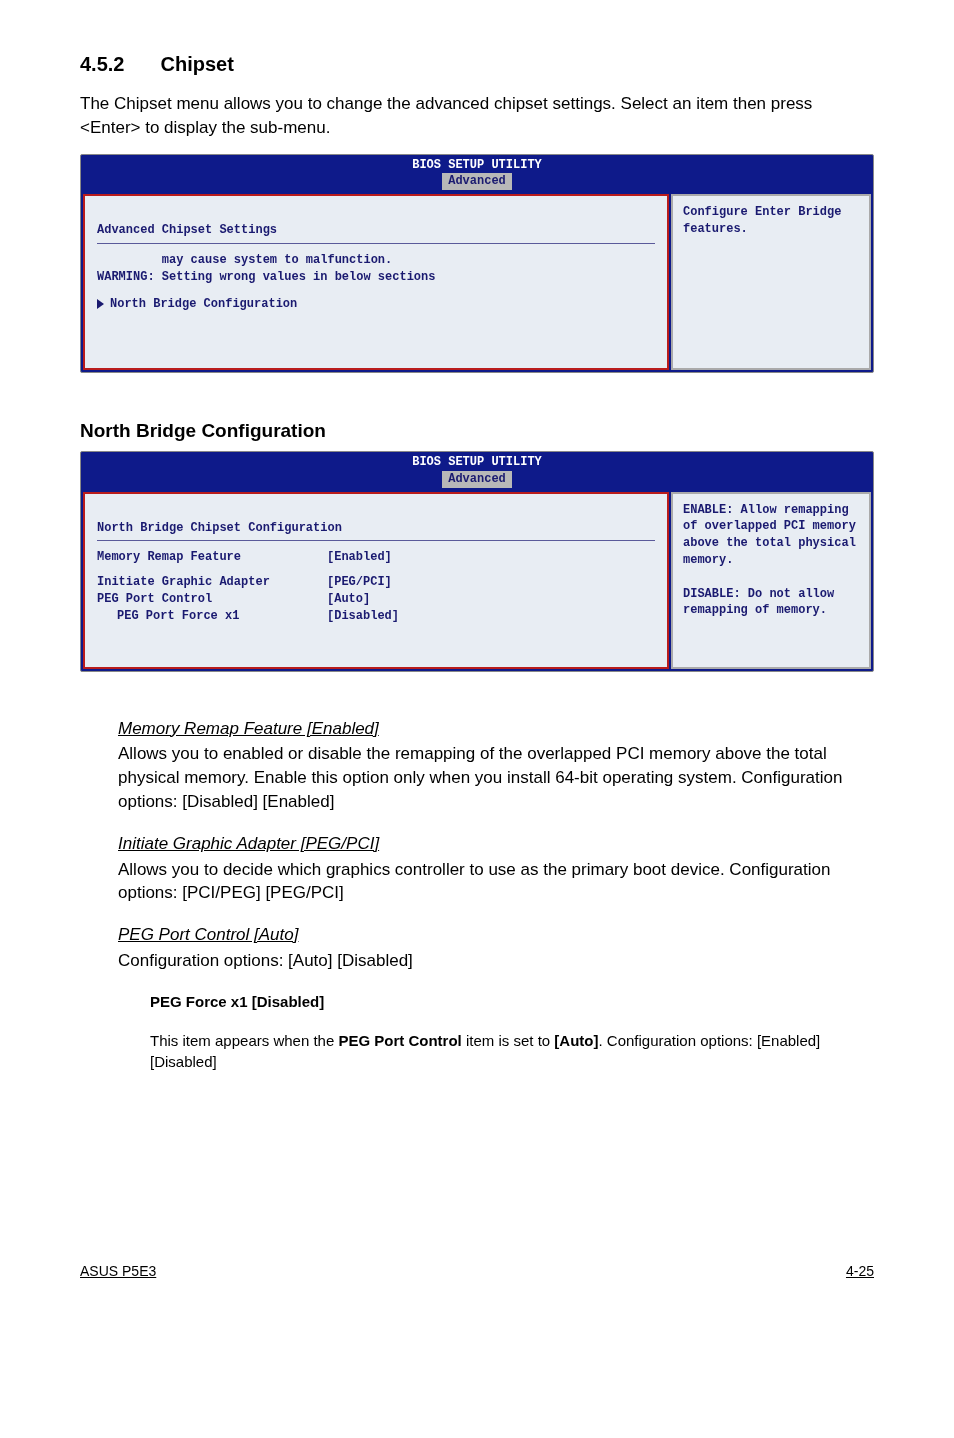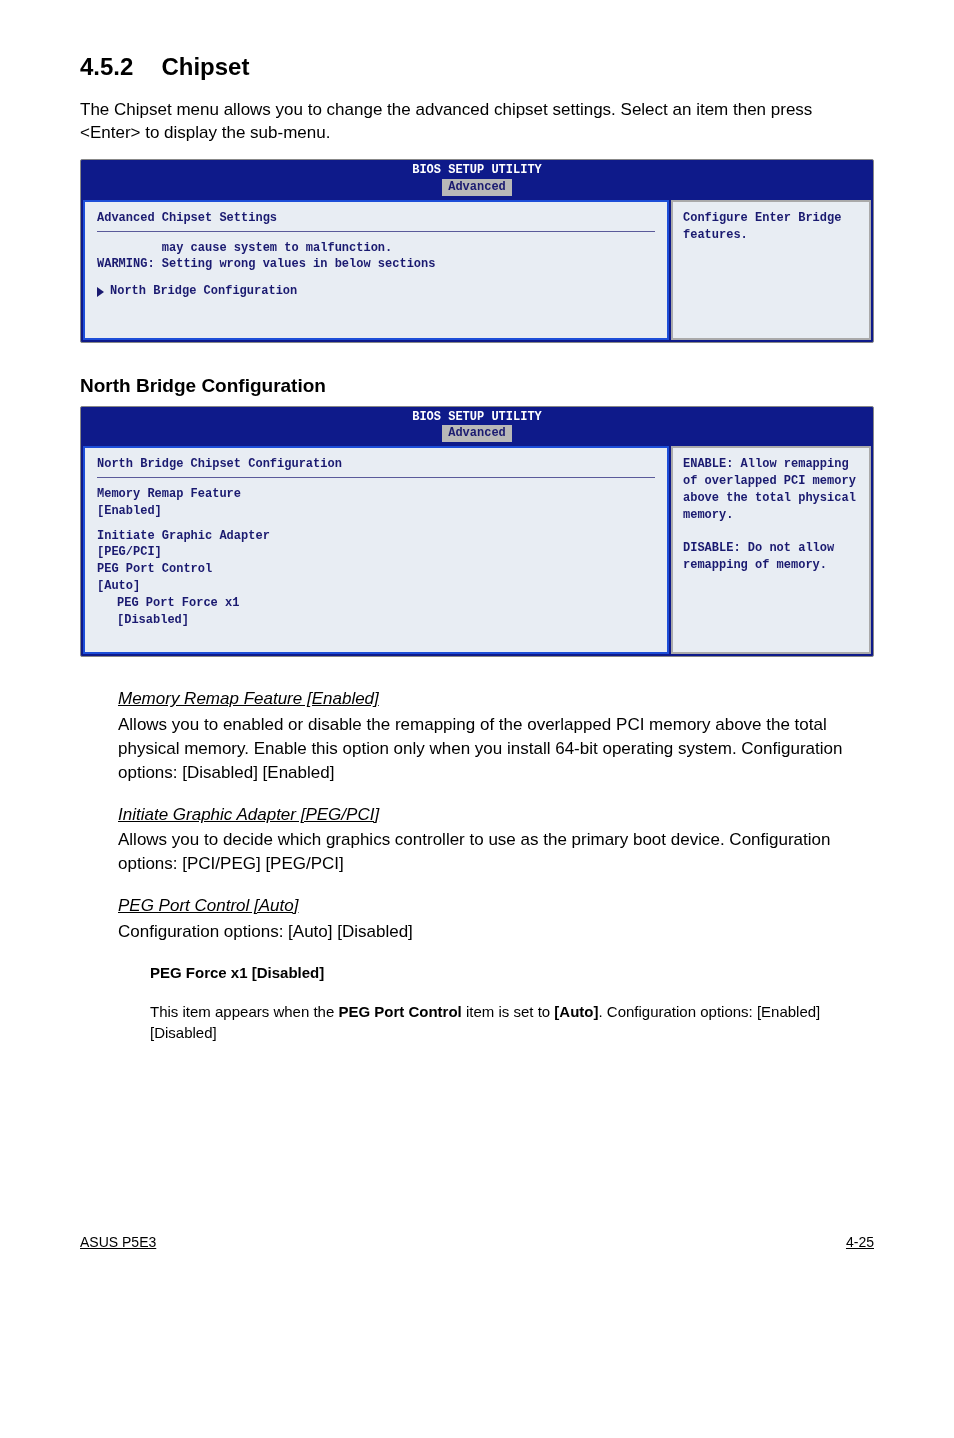--- a/index.html
+++ b/index.html
@@ -1,31 +1,31 @@
 <!DOCTYPE html>
 <html><head>
   <meta charset="utf-8">
   <style>
     * { margin: 0; padding: 0; box-sizing: border-box; }
     body { font-family: Arial, Helvetica, sans-serif; background: #fff; padding: 50px 80px; color: #000; line-height: 1.4; }
-    .section-heading { font-size: 24px; font-weight: bold; margin-bottom: 14px; display: flex; gap: 28px; }
+    .section-heading { font-size: 20px; font-weight: bold; margin-bottom: 14px; display: flex; gap: 36px; }
     .intro { font-size: 17px; margin-bottom: 14px; }
-    .bios-box { border: 1px solid #888; margin-bottom: 28px; background: #0e1a8a; border-radius: 2px; overflow: hidden; }
+    .bios-box { border: 1px solid #888; margin-bottom: 43px; background: #0e1a8a; border-radius: 2px; overflow: hidden; }
     .bios-header { font-family: "Courier New", monospace; color: #fff; text-align: center; padding: 2px 0; font-size: 12px; font-weight: bold; }
     .bios-tabstrip { display: flex; justify-content: center; gap: 0; }
     .bios-tab { font-family: "Courier New", monospace; color: #fff; font-size: 12px; padding: 0px 6px; font-weight: bold; background: #b8b8b8; color: #1a1a70; }
     .bios-panes { display: flex; }
-    .bios-left { flex: 1; background: #e8edf3; border: 2px solid #1d4ed8; margin: 2px; padding: 8px 12px; font-family: "Courier New", monospace; font-size: 12px; color: #1a1a70; font-weight: bold; position: relative; }
+    .bios-left { flex: 1; background: #e8edf3; border: 2px solid #b91c1c; margin: 2px; padding: 26px 12px; font-family: "Courier New", monospace; font-size: 12px; color: #1a1a70; font-weight: bold; position: relative; }
     .bios-right { width: 200px; background: #e8edf3; border: 2px solid #aaa; margin: 2px; margin-left: 0; padding: 8px 10px; font-family: "Courier New", monospace; font-size: 12px; color: #1a1a70; font-weight: bold; }
     .bios-left hr { border: none; border-top: 1px solid #5a5a9a; margin: 4px 0 8px 0; }
     .bios-line { white-space: pre; }
-    .bios-row { display: flex; flex-direction: column; }
+    .bios-row { display: flex; }
     .bios-label { width: 230px; }
     .bios-value { }
-    .indent { padding-left: 20px; justify-content: center; }
+    .indent { padding-left: 20px; }
     .submenu-row { display: flex; align-items: center; gap: 6px; }
     .tri-icon { width: 0; height: 0; border-top: 5px solid transparent; border-bottom: 5px solid transparent; border-left: 7px solid #1a1a70; display: inline-block; }
     .bios-bottom-curve { height: 24px; background: radial-gradient(ellipse 120% 200% at 50% -100%, rgba(0,0,0,0) 60%, #fff 60%); margin-top: -22px; position: relative; }
     .subheading { font-size: 19px; font-weight: bold; margin-bottom: 6px; }
     .config-block { margin-left: 38px; margin-bottom: 18px; }
     .config-title { font-style: italic; text-decoration: underline; font-size: 17px; margin-bottom: 2px; }
     .config-body { font-size: 17px; }
     .peg-sub { margin-left: 70px; margin-bottom: 18px; }
     .peg-sub-title { font-weight: bold; font-size: 15px; margin-bottom: 18px; }
     .peg-sub-body { font-size: 15px; }

